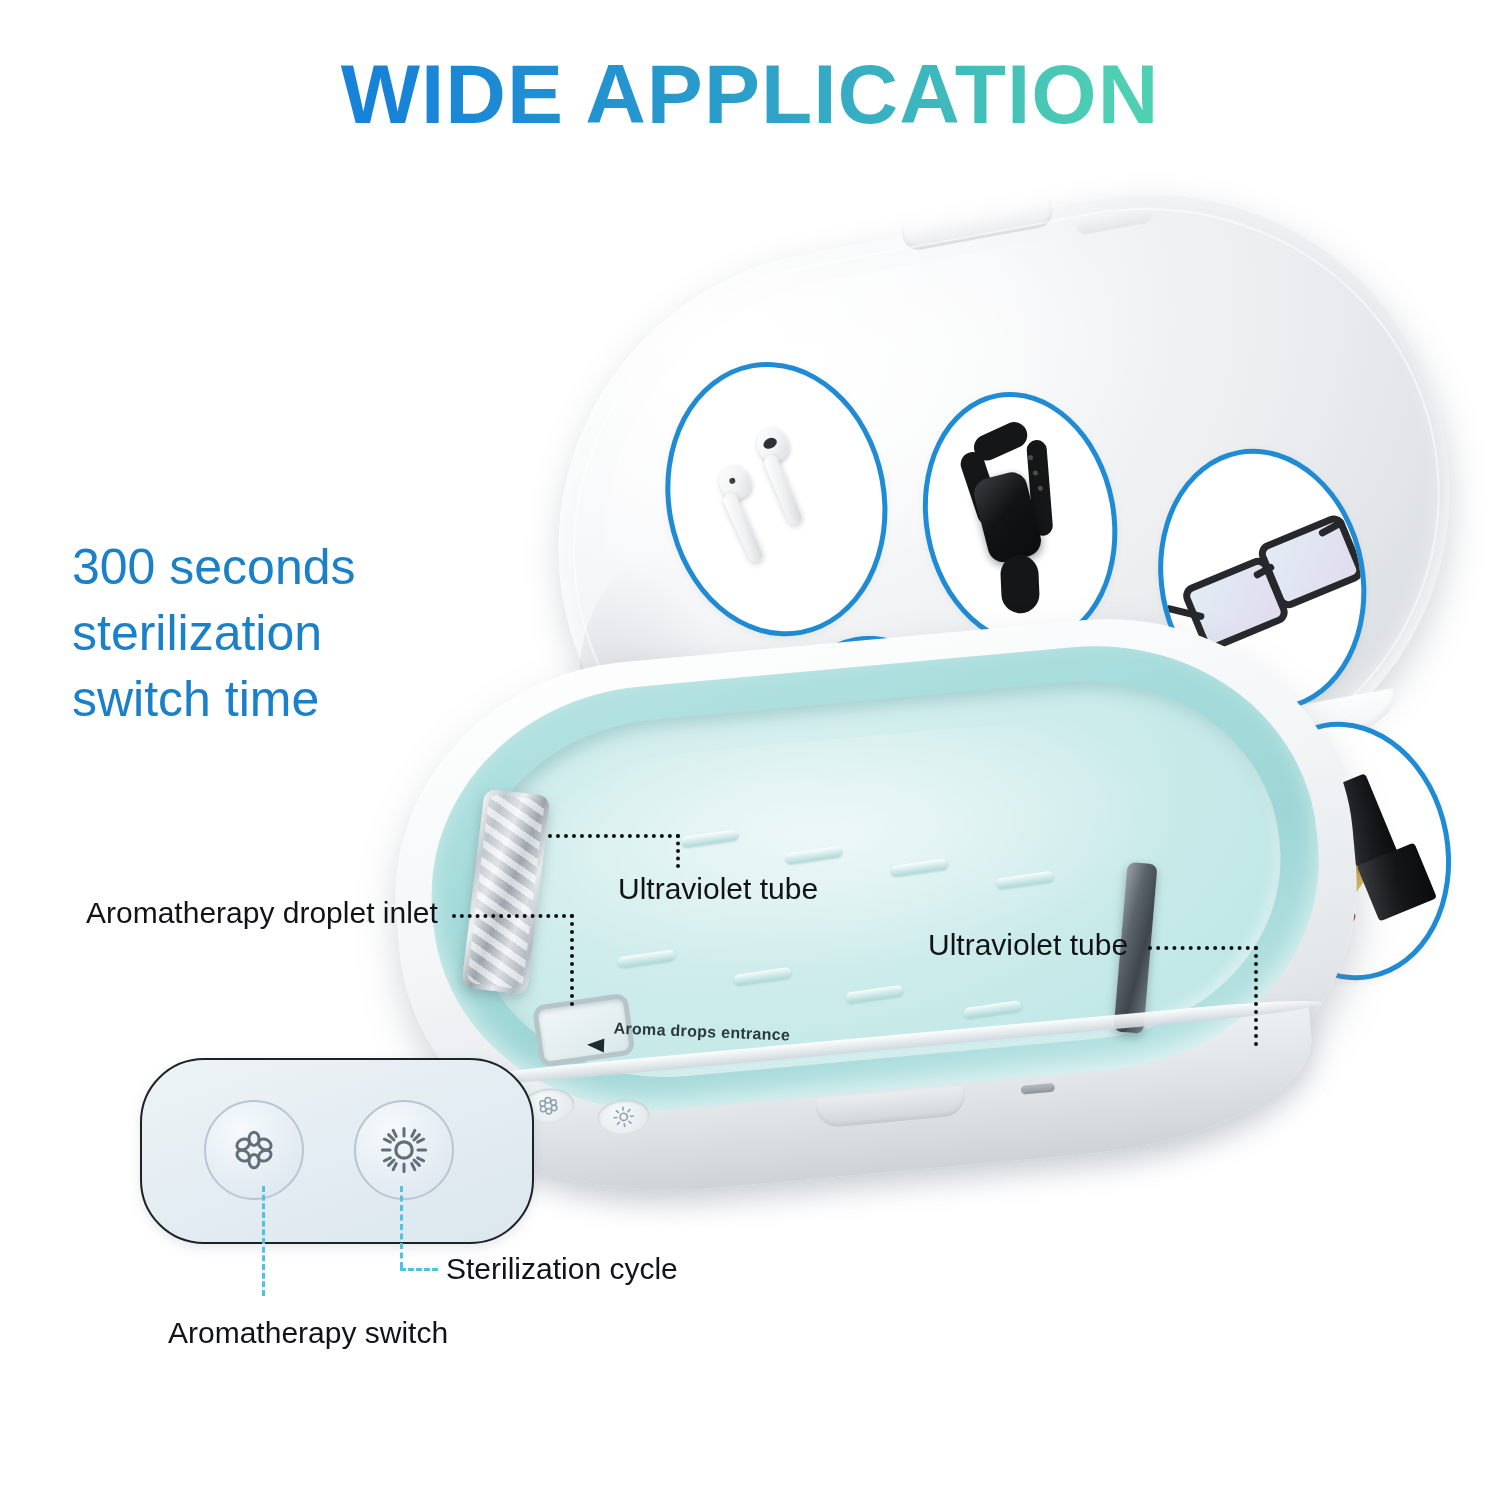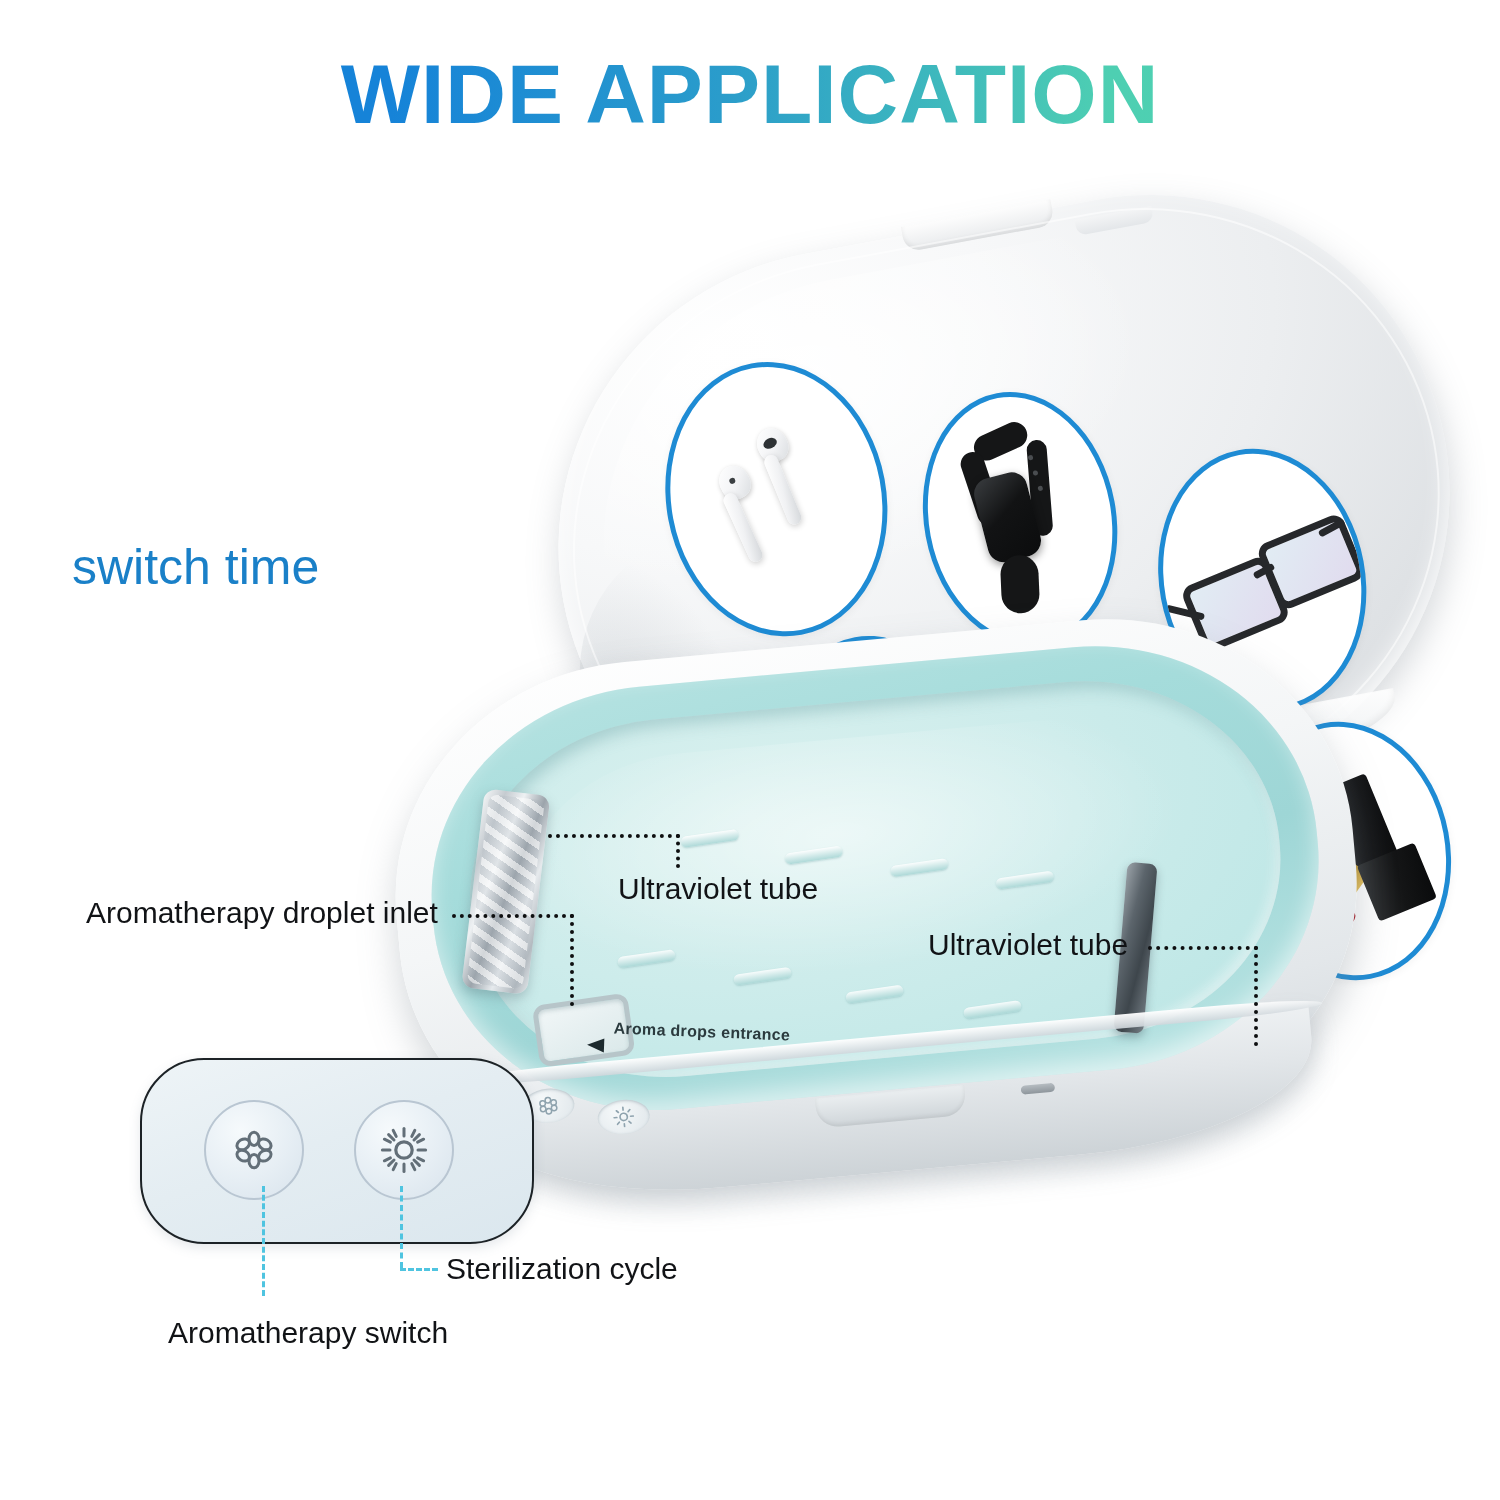--- a/index.html
+++ b/index.html
@@ -260,20 +260,22 @@
   .lbl-sm{position:absolute;color:#111316;font-size:30px;white-space:nowrap;font-weight:400;}
 </style>
 </head>
 <body>
 
 <div class="stage">
 
   <div class="title">WIDE APPLICATION</div>
 
   <div class="left-copy">
+    <span>300 seconds</span>
+    <span>sterilization</span>
     <span>switch time</span>
   </div>
 
   <div class="lid">
     <div class="lid-shell"></div>
     <div class="lid-inner-sheen"></div>
     <div class="lid-edge-shadow"></div>
     <div class="lid-notch"></div>
     <div class="lid-notch2"></div>
     <div class="lid-rim"></div>

